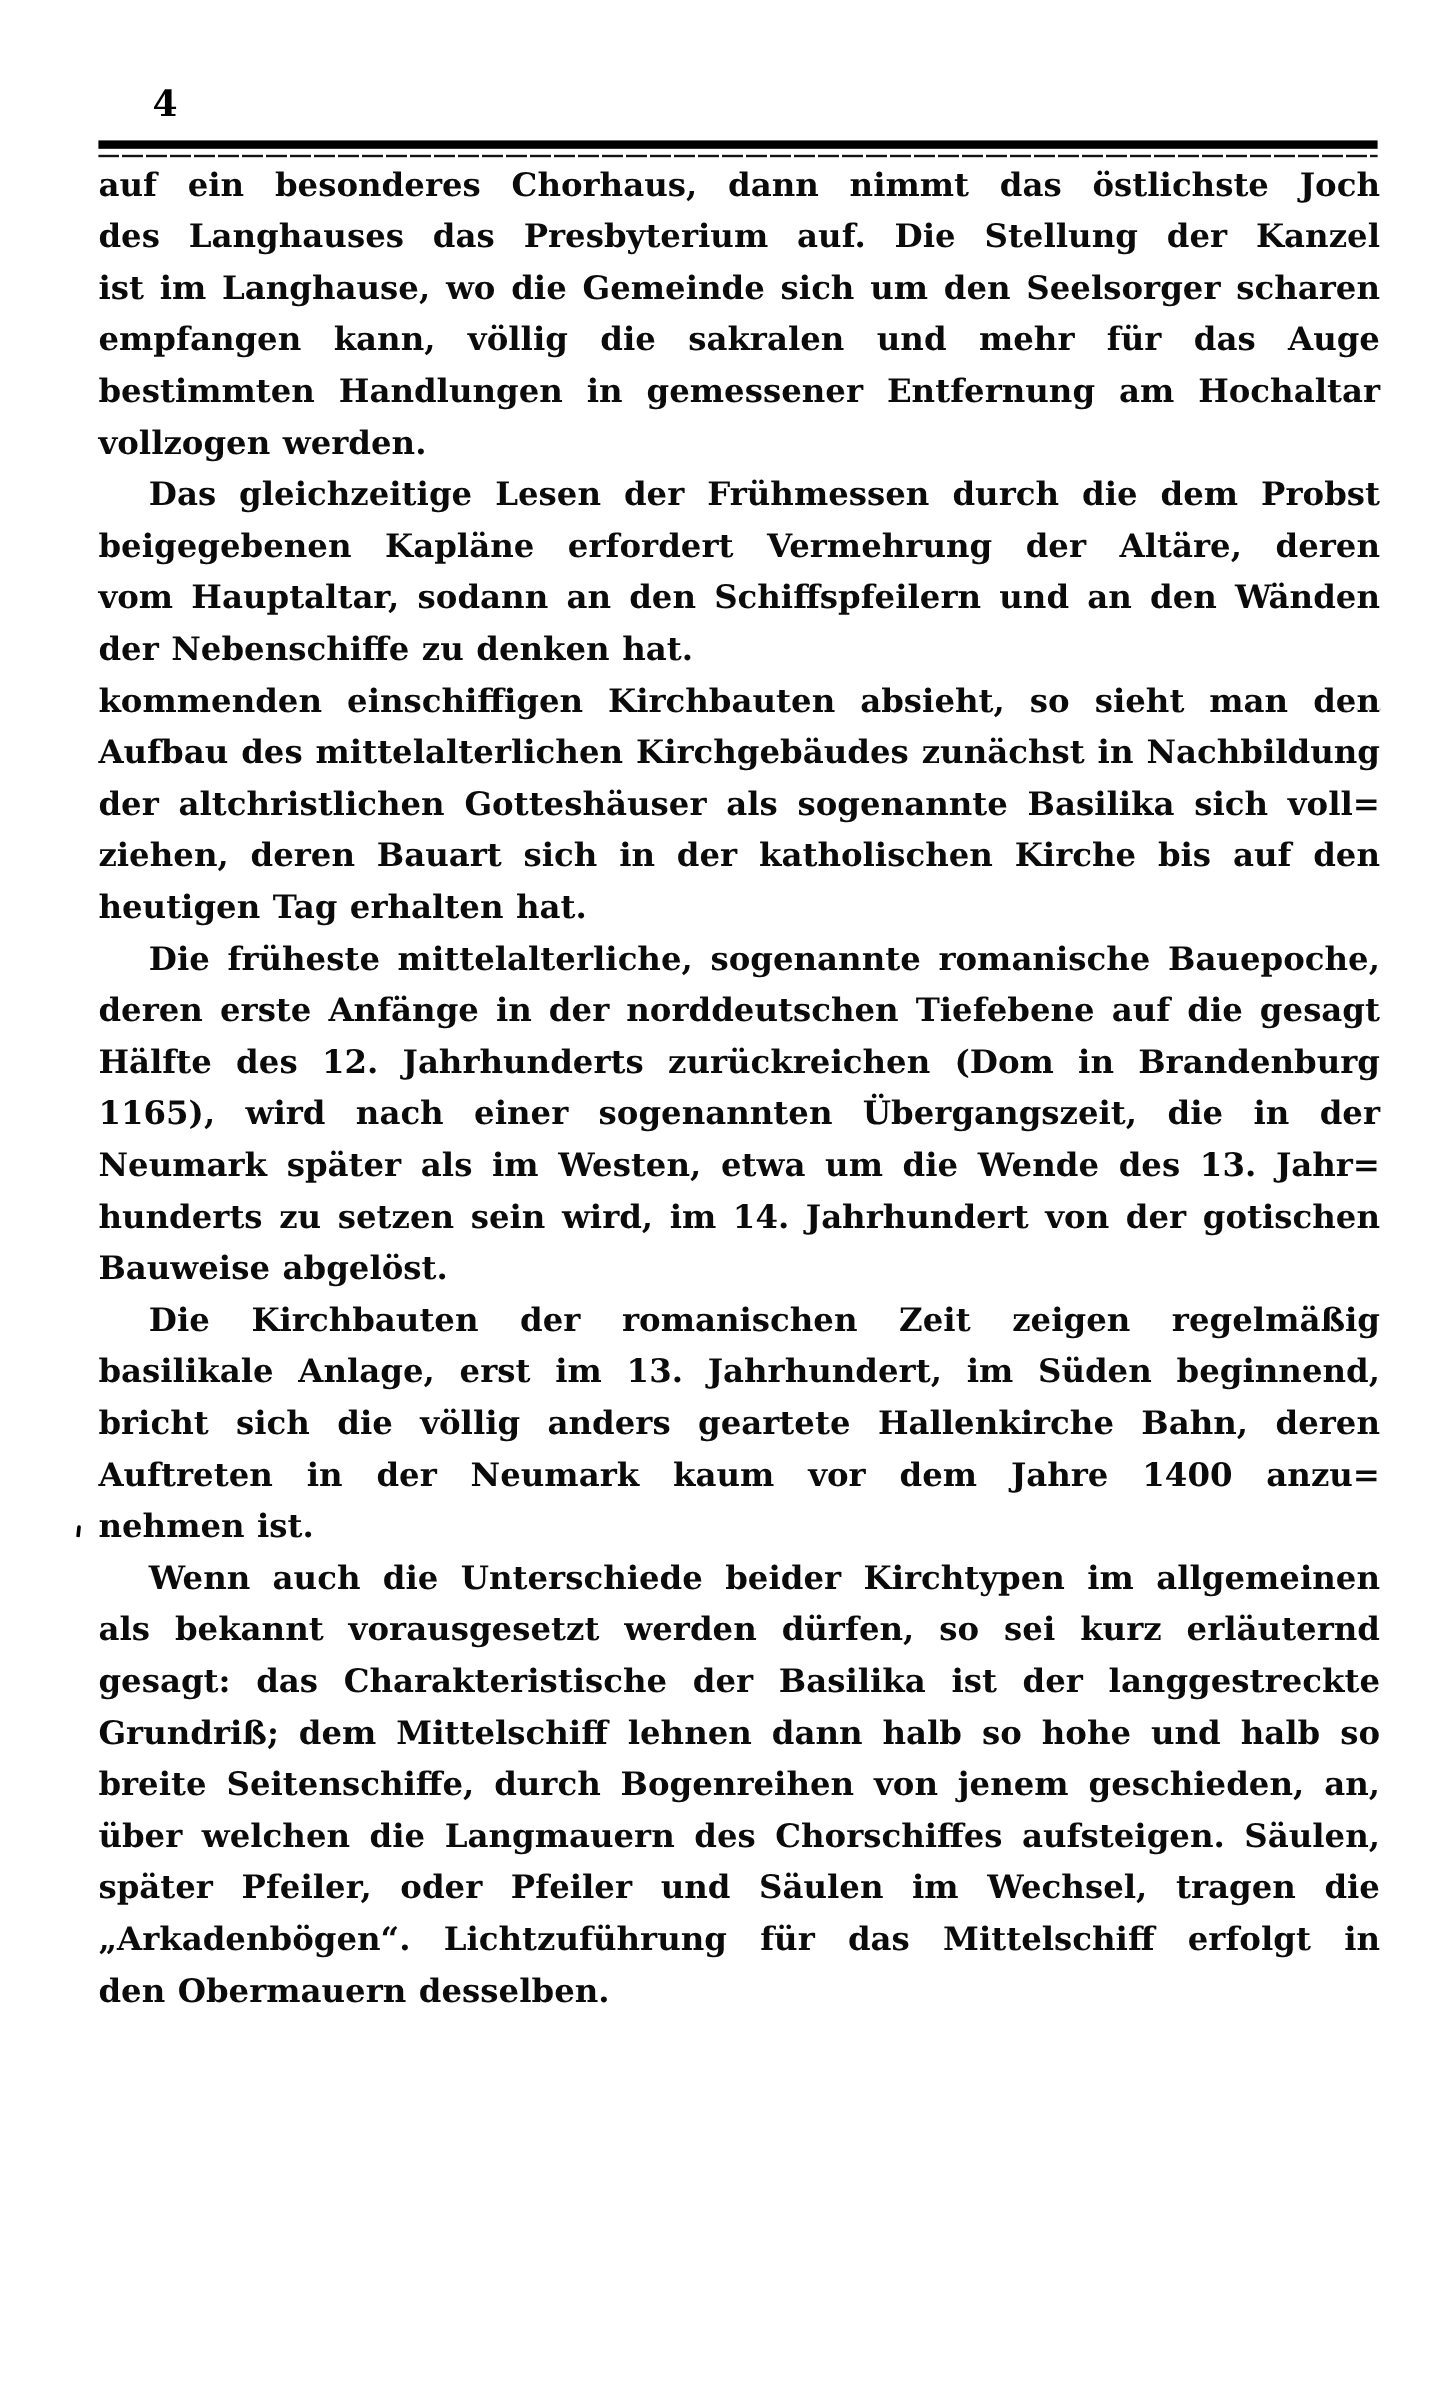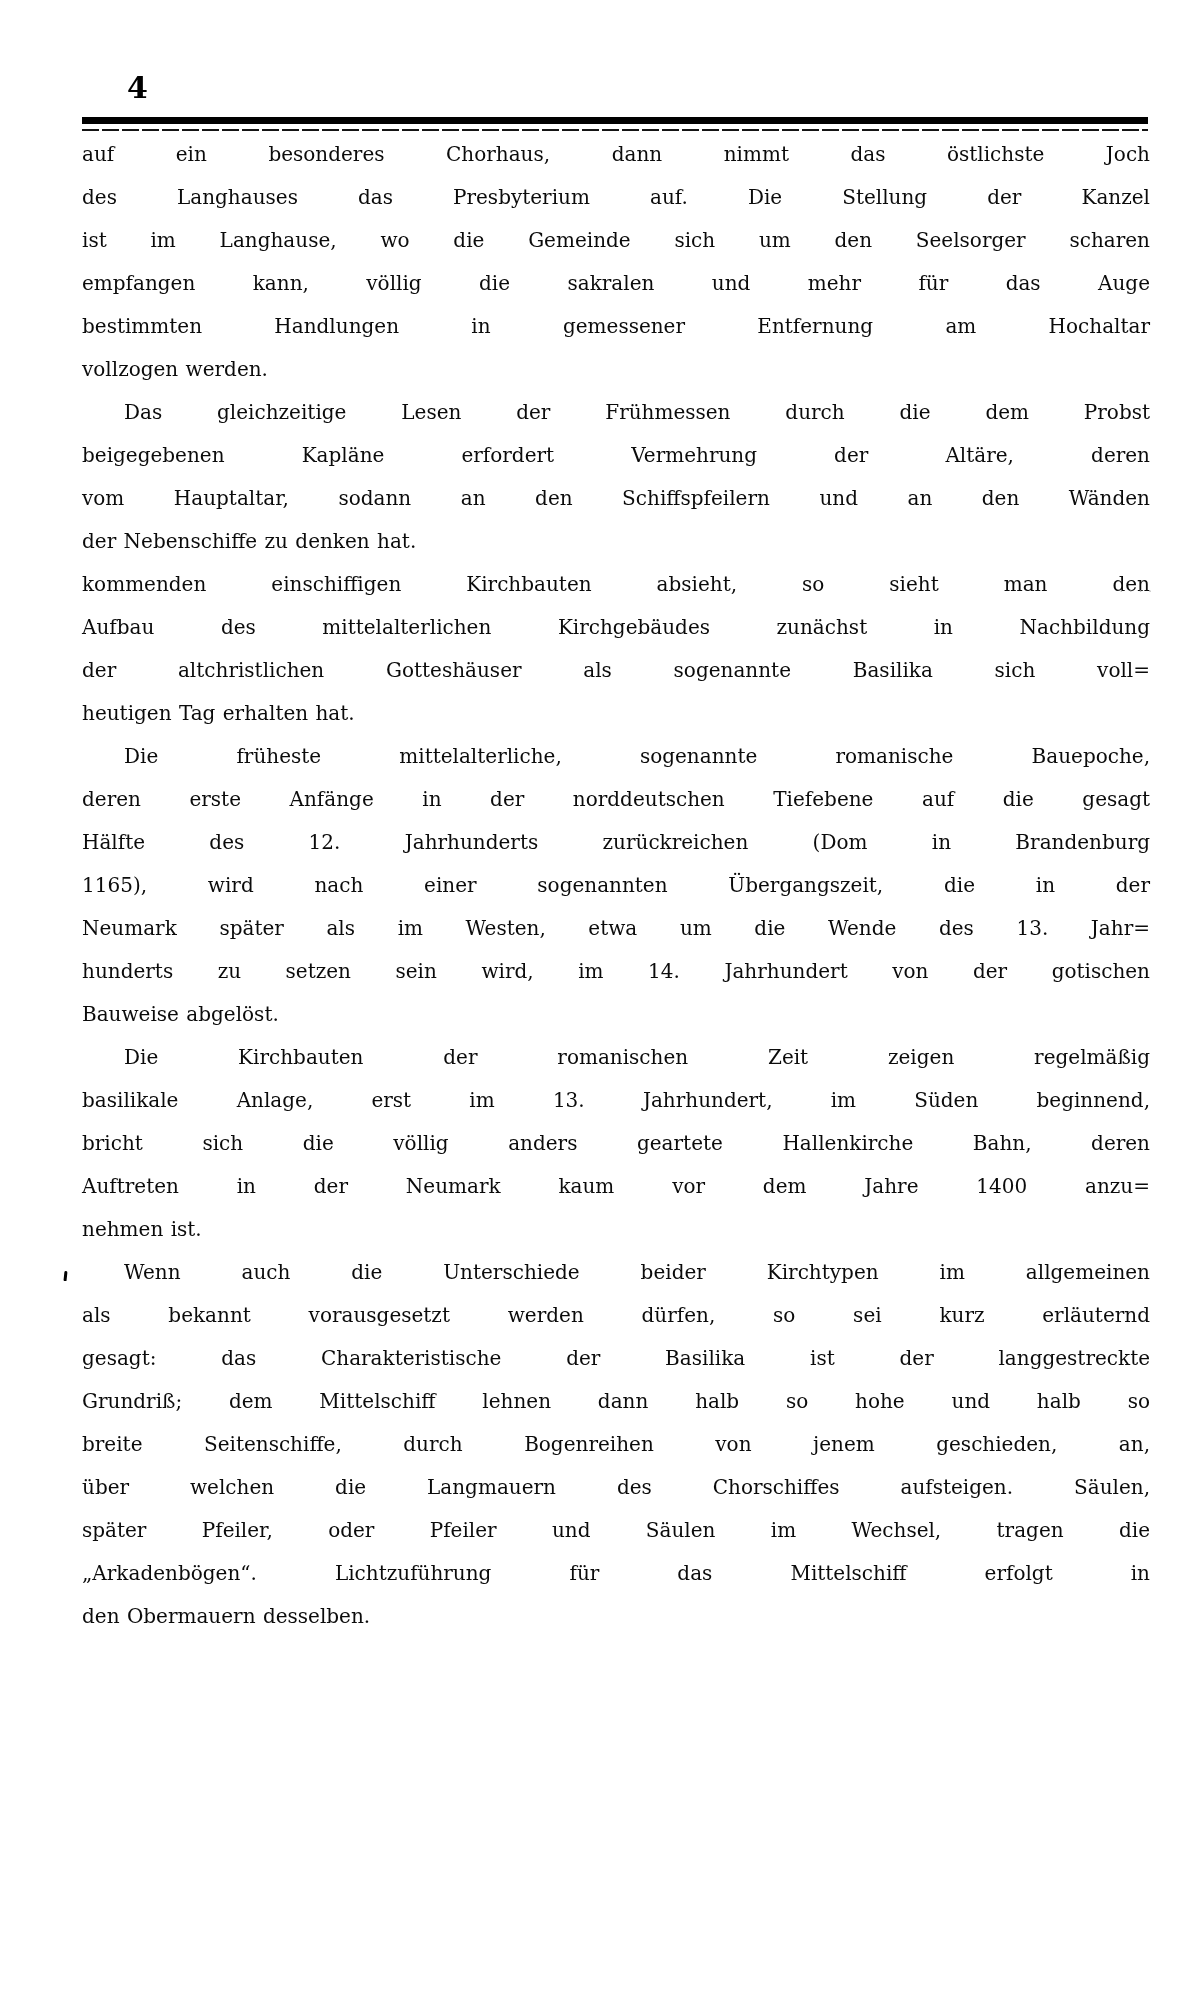--- a/index.html
+++ b/index.html
@@ -20,21 +20,21 @@
   }
   .rule-thin {
     position:absolute; left:82px; top:129px;
     width:1066px; height:2px;
     background:repeating-linear-gradient(90deg,#141414 0 17px,transparent 17px 20px);
   }
   .text-block {
     position:absolute; left:82px; top:133px; width:1068px;
   }
   .line {
-    font-size:20px; line-height:43px; font-weight:400;
+    font-size:27px; line-height:43px; font-weight:700;
     text-align:justify; text-align-last:justify;
     word-spacing:1px;
   }
   .line.last { text-align-last:left; }
   .line.indent { padding-left:42px; }
   .noise-comma {
     position:absolute; left:64px; top:1271px;
     width:3px; height:10px; background:#000; border-radius:2px 2px 1px 1px;
     transform:rotate(6deg);
   }
@@ -63,20 +63,21 @@
     <div class="paragraph">
       <div class="line indent">Das gleichzeitige Lesen der Frühmessen durch die dem Probst</div>
       <div class="line">beigegebenen Kapläne erfordert Vermehrung der Altäre, deren</div>
       <div class="line">vom Hauptaltar, sodann an den Schiffspfeilern und an den Wänden</div>
       <div class="line last">der Nebenschiffe zu denken hat.</div>
     </div>
     <div class="paragraph">
       <div class="line">kommenden einschiffigen Kirchbauten absieht, so sieht man den</div>
       <div class="line">Aufbau des mittelalterlichen Kirchgebäudes zunächst in Nachbildung</div>
       <div class="line">der altchristlichen Gotteshäuser als sogenannte Basilika sich voll=</div>
+      <div class="line">ziehen, deren Bauart sich in der katholischen Kirche bis auf den</div>
       <div class="line last">heutigen Tag erhalten hat.</div>
     </div>
     <div class="paragraph">
       <div class="line indent">Die früheste mittelalterliche, sogenannte romanische Bauepoche,</div>
       <div class="line">deren erste Anfänge in der norddeutschen Tiefebene auf die gesagt</div>
       <div class="line">Hälfte des 12. Jahrhunderts zurückreichen (Dom in Brandenburg</div>
       <div class="line">1165), wird nach einer sogenannten Übergangszeit, die in der</div>
       <div class="line">Neumark später als im Westen, etwa um die Wende des 13. Jahr=</div>
       <div class="line">hunderts zu setzen sein wird, im 14. Jahrhundert von der gotischen</div>
       <div class="line last">Bauweise abgelöst.</div>

